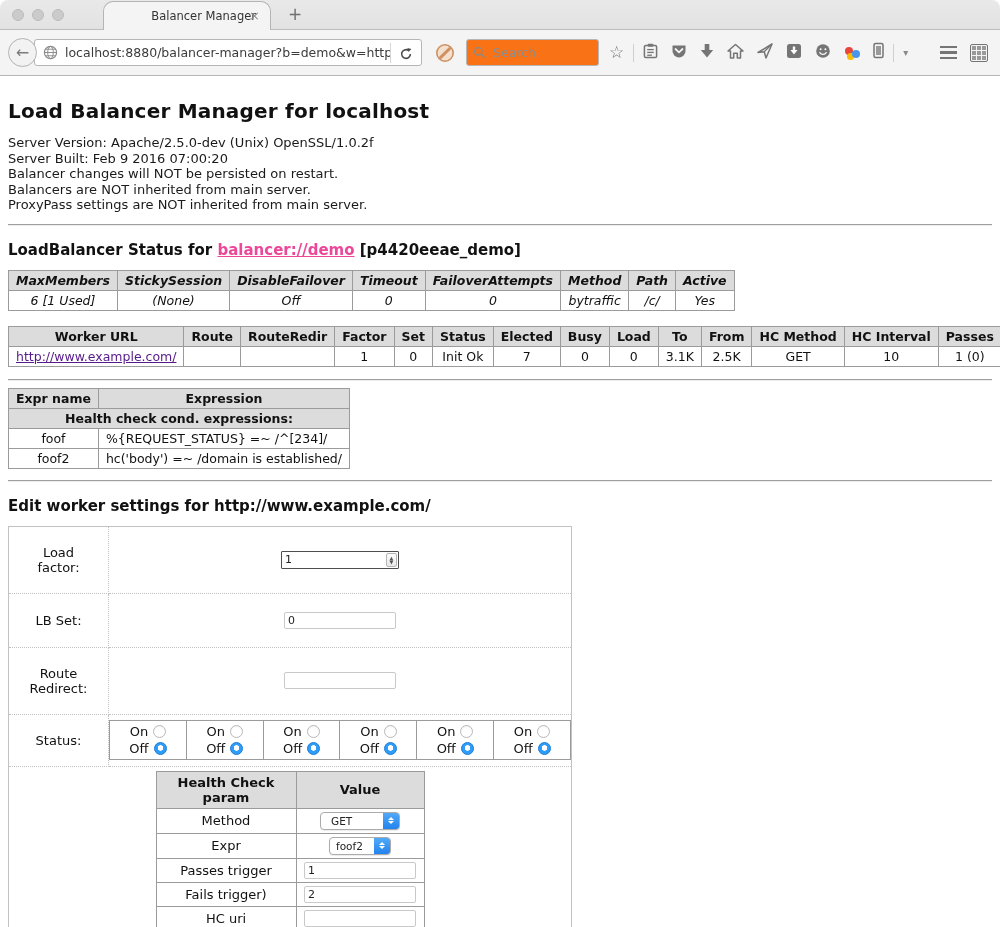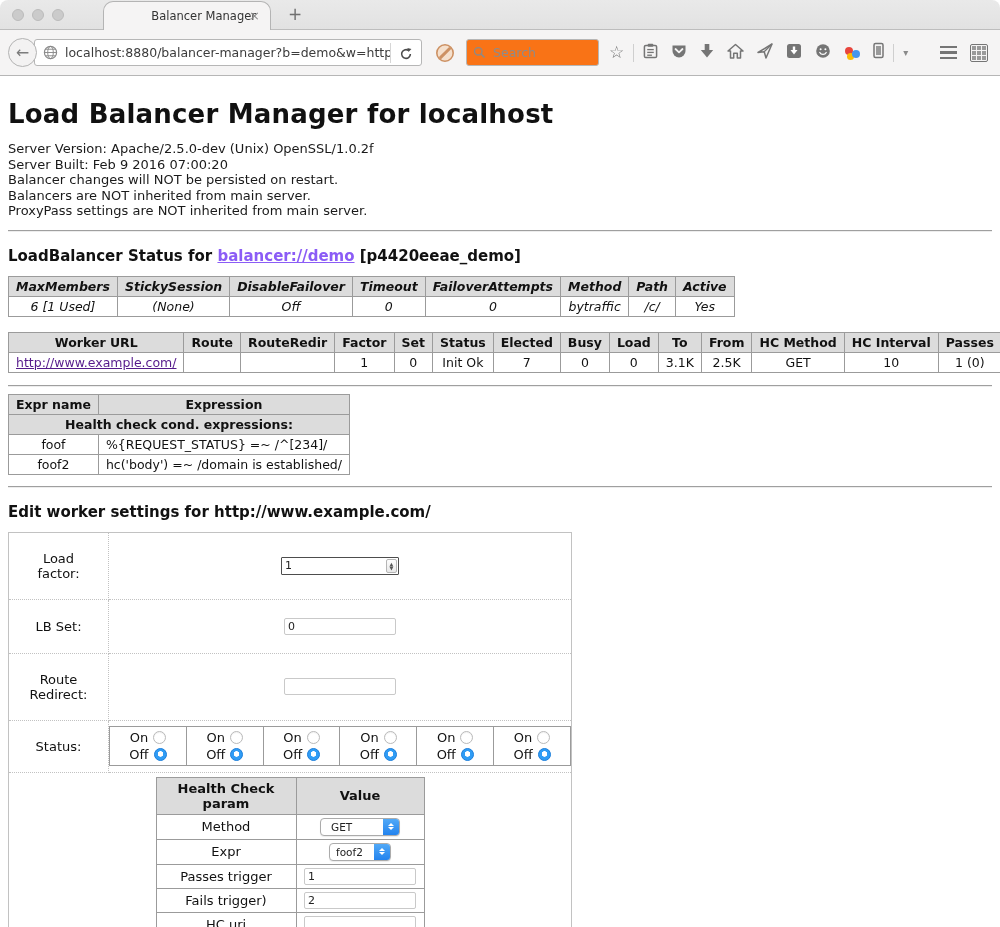--- a/index.html
+++ b/index.html
@@ -34,25 +34,25 @@
   .dots .d2 { width:7px; height:7px; background:#fbbc05; left:3px; top:8px; }
   .dots .d3 { width:8px; height:8px; background:#4596ec; left:8px; top:5px; }
   .hamburger { display:flex; flex-direction:column; gap:3px; }
   .hamburger i { width:17px; height:2.5px; background:#757575; display:block; }
   .gridicon { display:grid; grid-template-columns:repeat(3,4px); grid-template-rows:repeat(3,4px); gap:1px; border:1.5px solid #757575; padding:1px; border-radius:2px; }
   .gridicon i { background:#9a9a9a; display:block; }
   .caret { font-size:10px; color:#8a8a8a; }
 
   
   .content { padding:0 8px; background:#fff; }
-  h1.page-title { font-size:26px; font-weight:bold; color:#111; margin:23px 0 12px 0; letter-spacing:0.2px; }
+  h1.page-title { font-size:20px; font-weight:bold; color:#111; margin:23px 0 12px 0; letter-spacing:0.2px; }
   .server-info { font-size:13px; color:#1a1a1a; line-height:15.5px; margin-bottom:11px; }
   hr.rule { border:none; border-top:1px solid #9f9f9f; border-bottom:1px solid #ededed; margin:7px 0; }
   .section-heading { font-size:15px; font-weight:bold; color:#111; margin:15px 0 11px 0; }
-  .section-heading a { color:#8b5cf6; }
+  .section-heading a { color:#ec4899; }
 
   table.grid { border-collapse:collapse; font-size:12.5px; color:#111; }
   table.grid th, table.grid td { border:1px solid #9b9b9b; padding:2px 7px; white-space:nowrap; }
   table.grid th { background:#dcdcdc; font-weight:bold; text-align:center; }
   table.grid td { background:#fff; text-align:center; }
   table.grid td.left { text-align:left; }
   table.grid a { color:#551a8b; }
   .tbl-margin { margin-bottom:15px;font-style:italic; }
 
   

